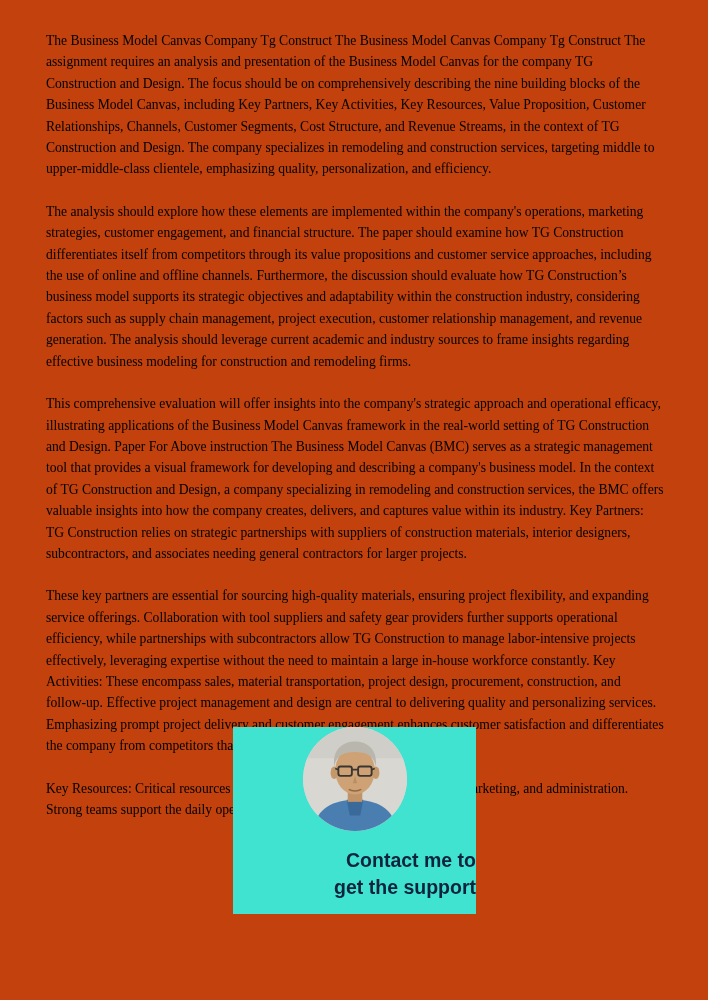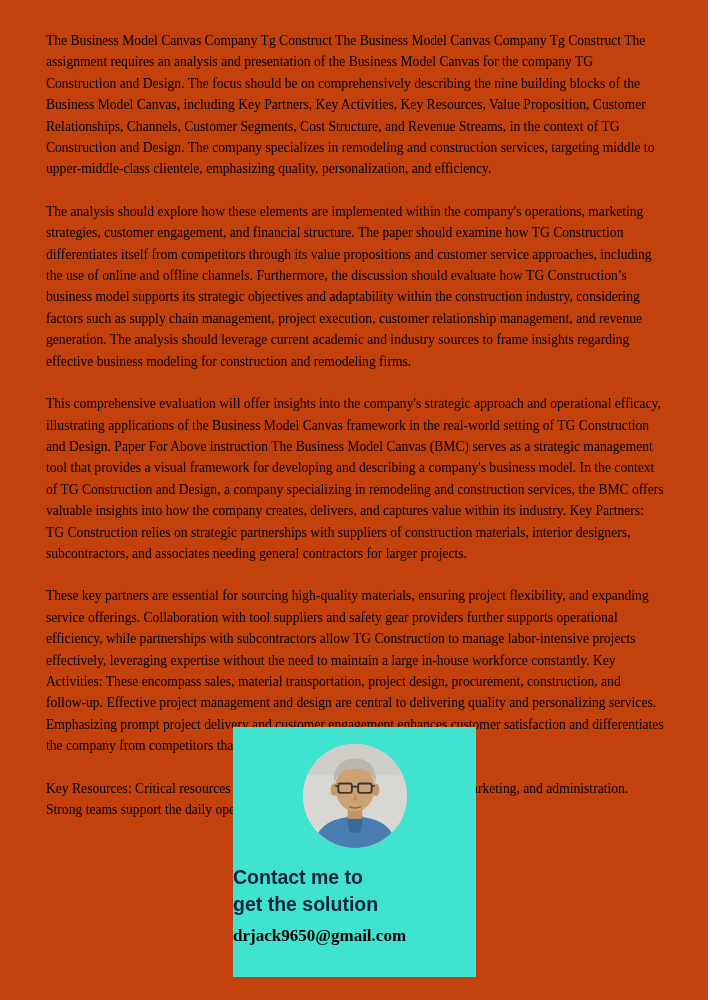--- a/index.html
+++ b/index.html
@@ -26,25 +26,25 @@
     text-align: left;
   }
   .doc-text p {
     margin: 0 0 21px 0;
   }
   .overlay-card {
     position: absolute;
     left: 233px;
     top: 727px;
     width: 243px;
-    height: 250px;
+    height: 187px;
     background: #3fe3d0;
-    text-align: left;
+    text-align: right;
     box-sizing: border-box;
-    padding-top: 17px;
+    padding-top: 0;
   }
   .avatar-wrap {
     width: 104px;
     height: 104px;
     border-radius: 50%;
     overflow: hidden;
     margin: 0 auto;
     background: #d9d9d5;
   }
   .avatar-wrap svg {
@@ -105,18 +105,17 @@
         <line x1="47" y1="41" x2="53" y2="41" stroke="#3a3632" stroke-width="1.8"></line>
         <line x1="34" y1="41" x2="31" y2="40" stroke="#3a3632" stroke-width="1.5"></line>
         <line x1="66" y1="41" x2="69" y2="40" stroke="#3a3632" stroke-width="1.5"></line>
 
         <path d="M50,47 L48,54 L52,54 Z" fill="#b98e60"></path>
         <path d="M44,60 C47,62 53,62 56,60" fill="none" stroke="#8f6a45" stroke-width="1.5"></path>
       </svg>
     </div>
     <div class="overlay-heading">
       <div>Contact me to</div>
-      <div>get the solution</div>
+      <div>get the support</div>
     </div>
-    <div class="overlay-email">drjack9650@gmail.com</div>
   </div>
 
 </div>
 
 </body></html>

